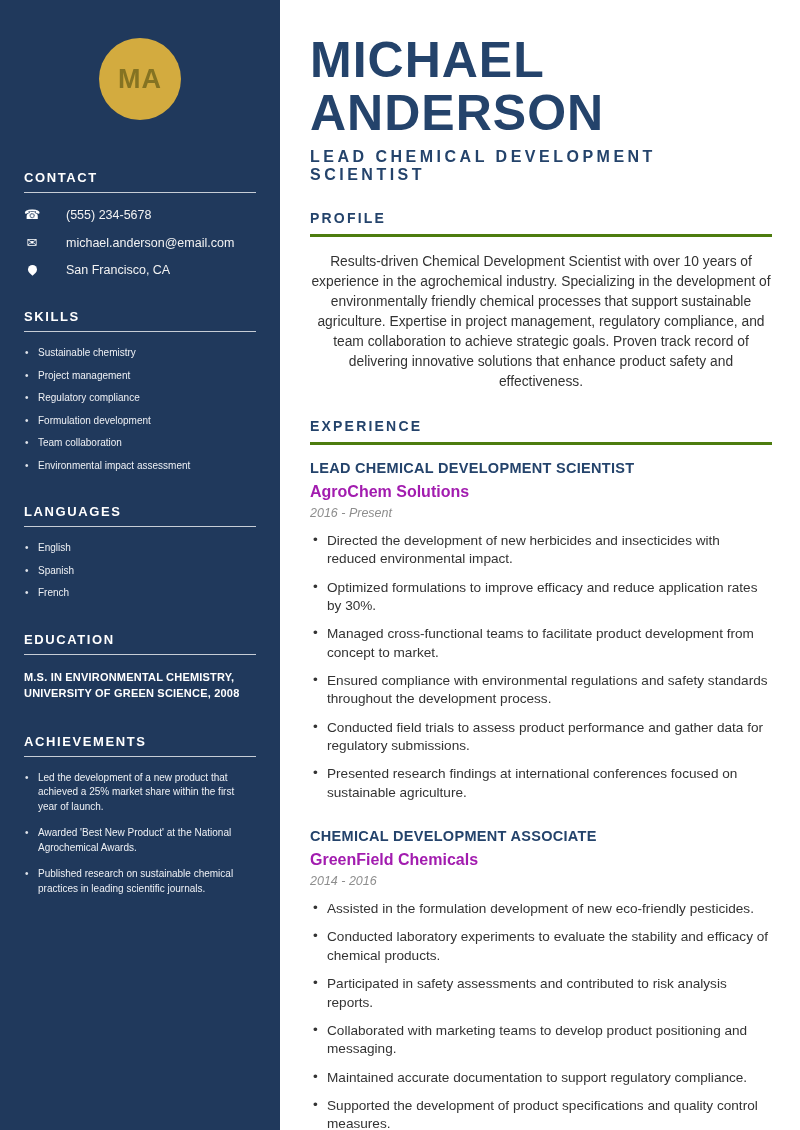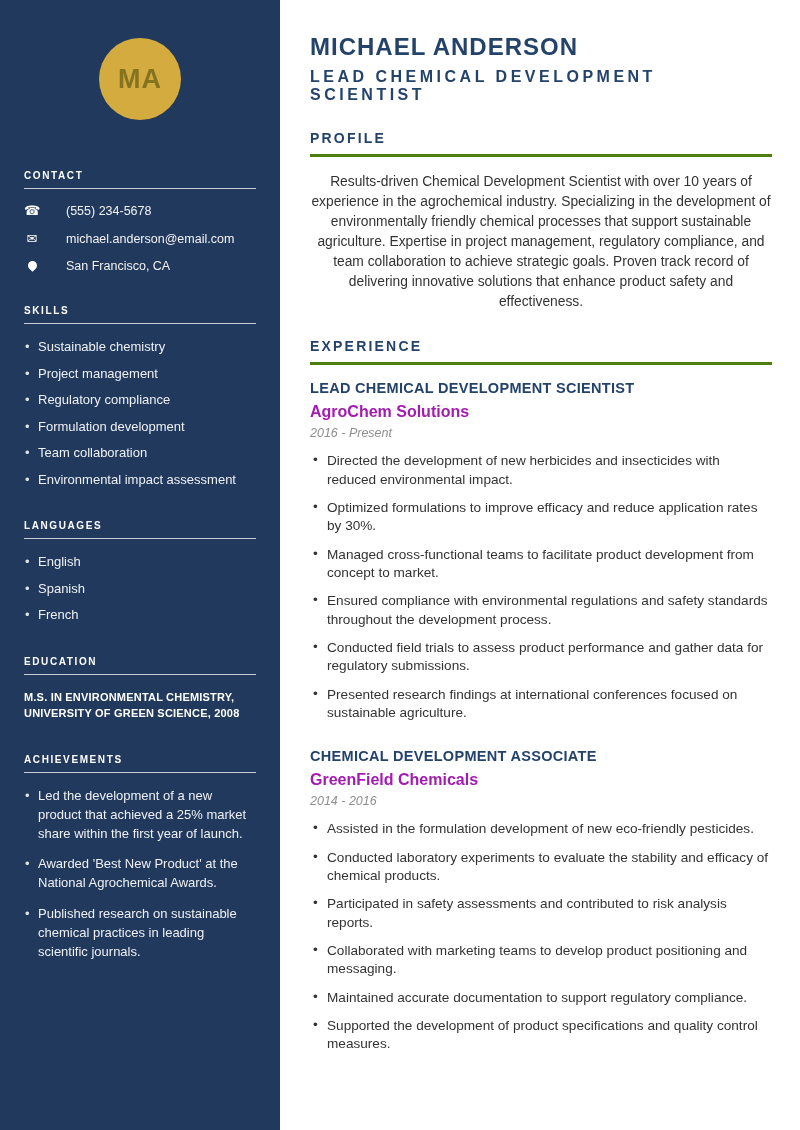--- a/index.html
+++ b/index.html
@@ -31,53 +31,53 @@
     margin:38px auto 0;display:flex;align-items:center;justify-content:center;
   }
   .avatar span{
     font-size:27px;font-weight:bold;color:var(--gold-text,#857322);letter-spacing:1px;
   }
   .side-section{margin-top:32px;}
   .side-section.first{margin-top:50px;}
   .side-section h2{
     margin:0 0 14px 0;padding-bottom:7px;
     border-bottom:1px solid rgba(255,255,255,0.75);
-    font-size:10px;font-weight:bold;letter-spacing:1.6px;color:#ffffff;
+    font-size:13px;font-weight:bold;letter-spacing:1.6px;color:#ffffff;
   }
   .contact-list{list-style:none;margin:0;padding:0;}
   .contact-item{
     display:flex;align-items:center;gap:26px;
     margin-bottom:13px;font-size:12.5px;color:#f2f2f2;
   }
   .cicon{
     width:16px;flex:0 0 16px;display:inline-flex;
     justify-content:center;align-items:center;color:#ffffff;
   }
   .cicon[data-name="phone-icon"]::before{content:"\260E";font-size:13px;}
   .cicon[data-name="email-icon"]::before{content:"\2709";font-size:13px;}
   .cicon[data-name="location-icon"]::before{
     content:"";display:inline-block;width:9px;height:9px;background:#ffffff;
     border-radius:50% 50% 50% 0;transform:rotate(-45deg);margin-bottom:2px;
   }
   .blist{list-style:none;margin:0;padding:0;}
   .blist li{
     position:relative;padding-left:14px;margin-bottom:9px;
-    font-size:13px;line-height:1.35;color:#eef0f4;
+    font-size:10px;line-height:1.35;color:#eef0f4;
   }
   .blist li::before{content:"\2022";position:absolute;left:1px;top:0;color:#dfe3ea;}
   .blist.loose li{margin-bottom:12px;line-height:1.45;}
   .degree{
     margin:0;font-size:11px;font-weight:bold;line-height:1.5;
     letter-spacing:0.2px;color:#ffffff;
   }
 
   
   .main{flex:1 1 auto;padding:34px 28px 0 30px;}
   .name{
-    margin:0;font-size:24px;font-weight:bold;letter-spacing:1px;
+    margin:0;font-size:50px;font-weight:bold;letter-spacing:1px;
     color:var(--accent,#24436b);line-height:1.05;
   }
   .job-subtitle{
     margin:9px 0 0 0;font-size:16px;font-weight:bold;letter-spacing:3.5px;
     color:var(--accent,#24436b);
   }
   .main-section{margin-top:26px;}
   .main-section h2{
     margin:0 0 15px 0;padding-bottom:8px;
     border-bottom:3px solid #4d7c0f;

